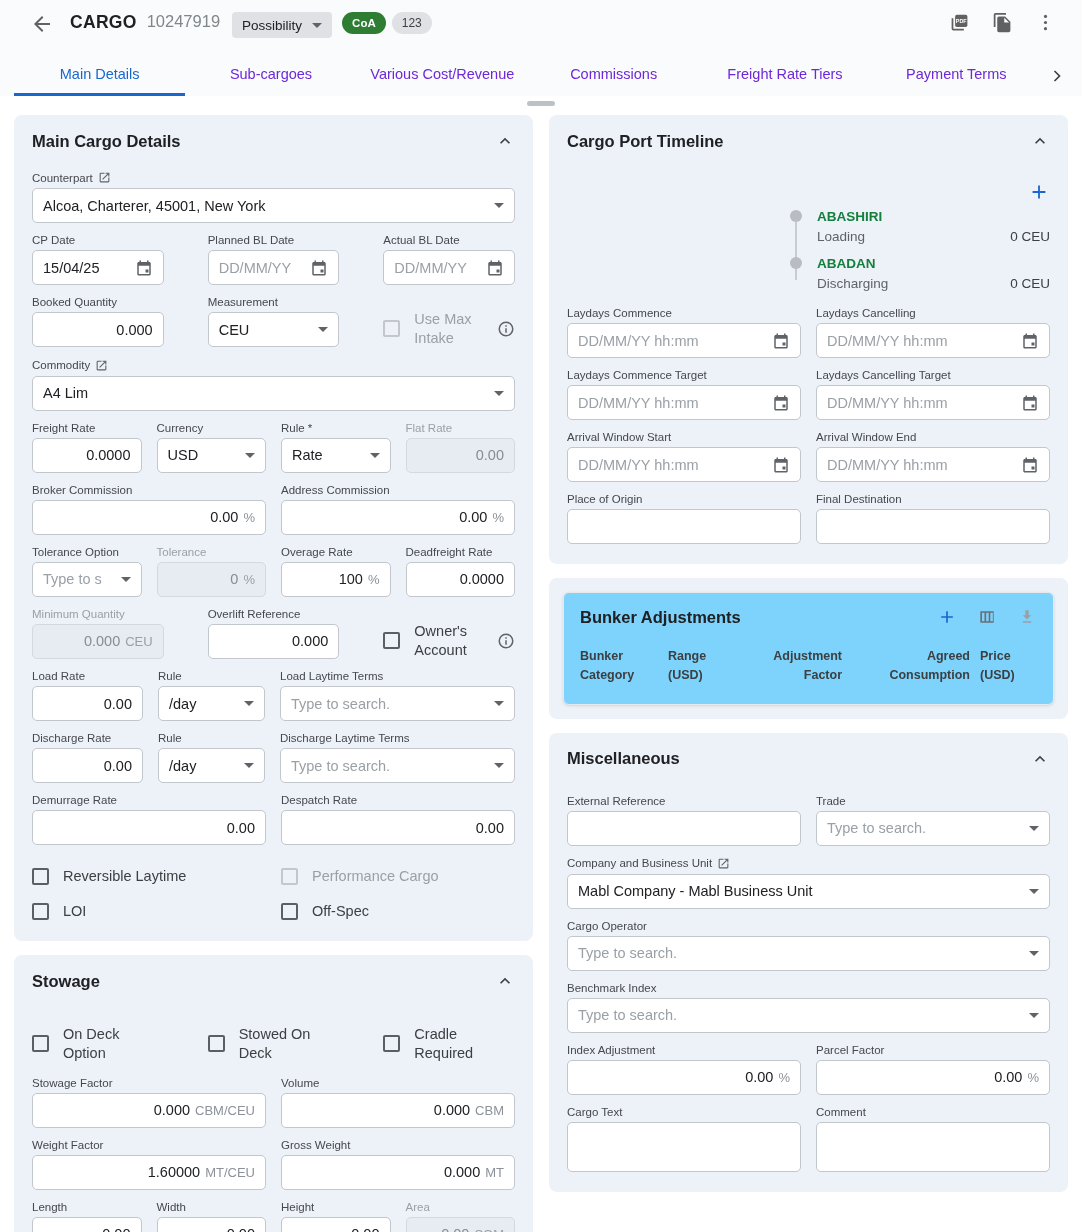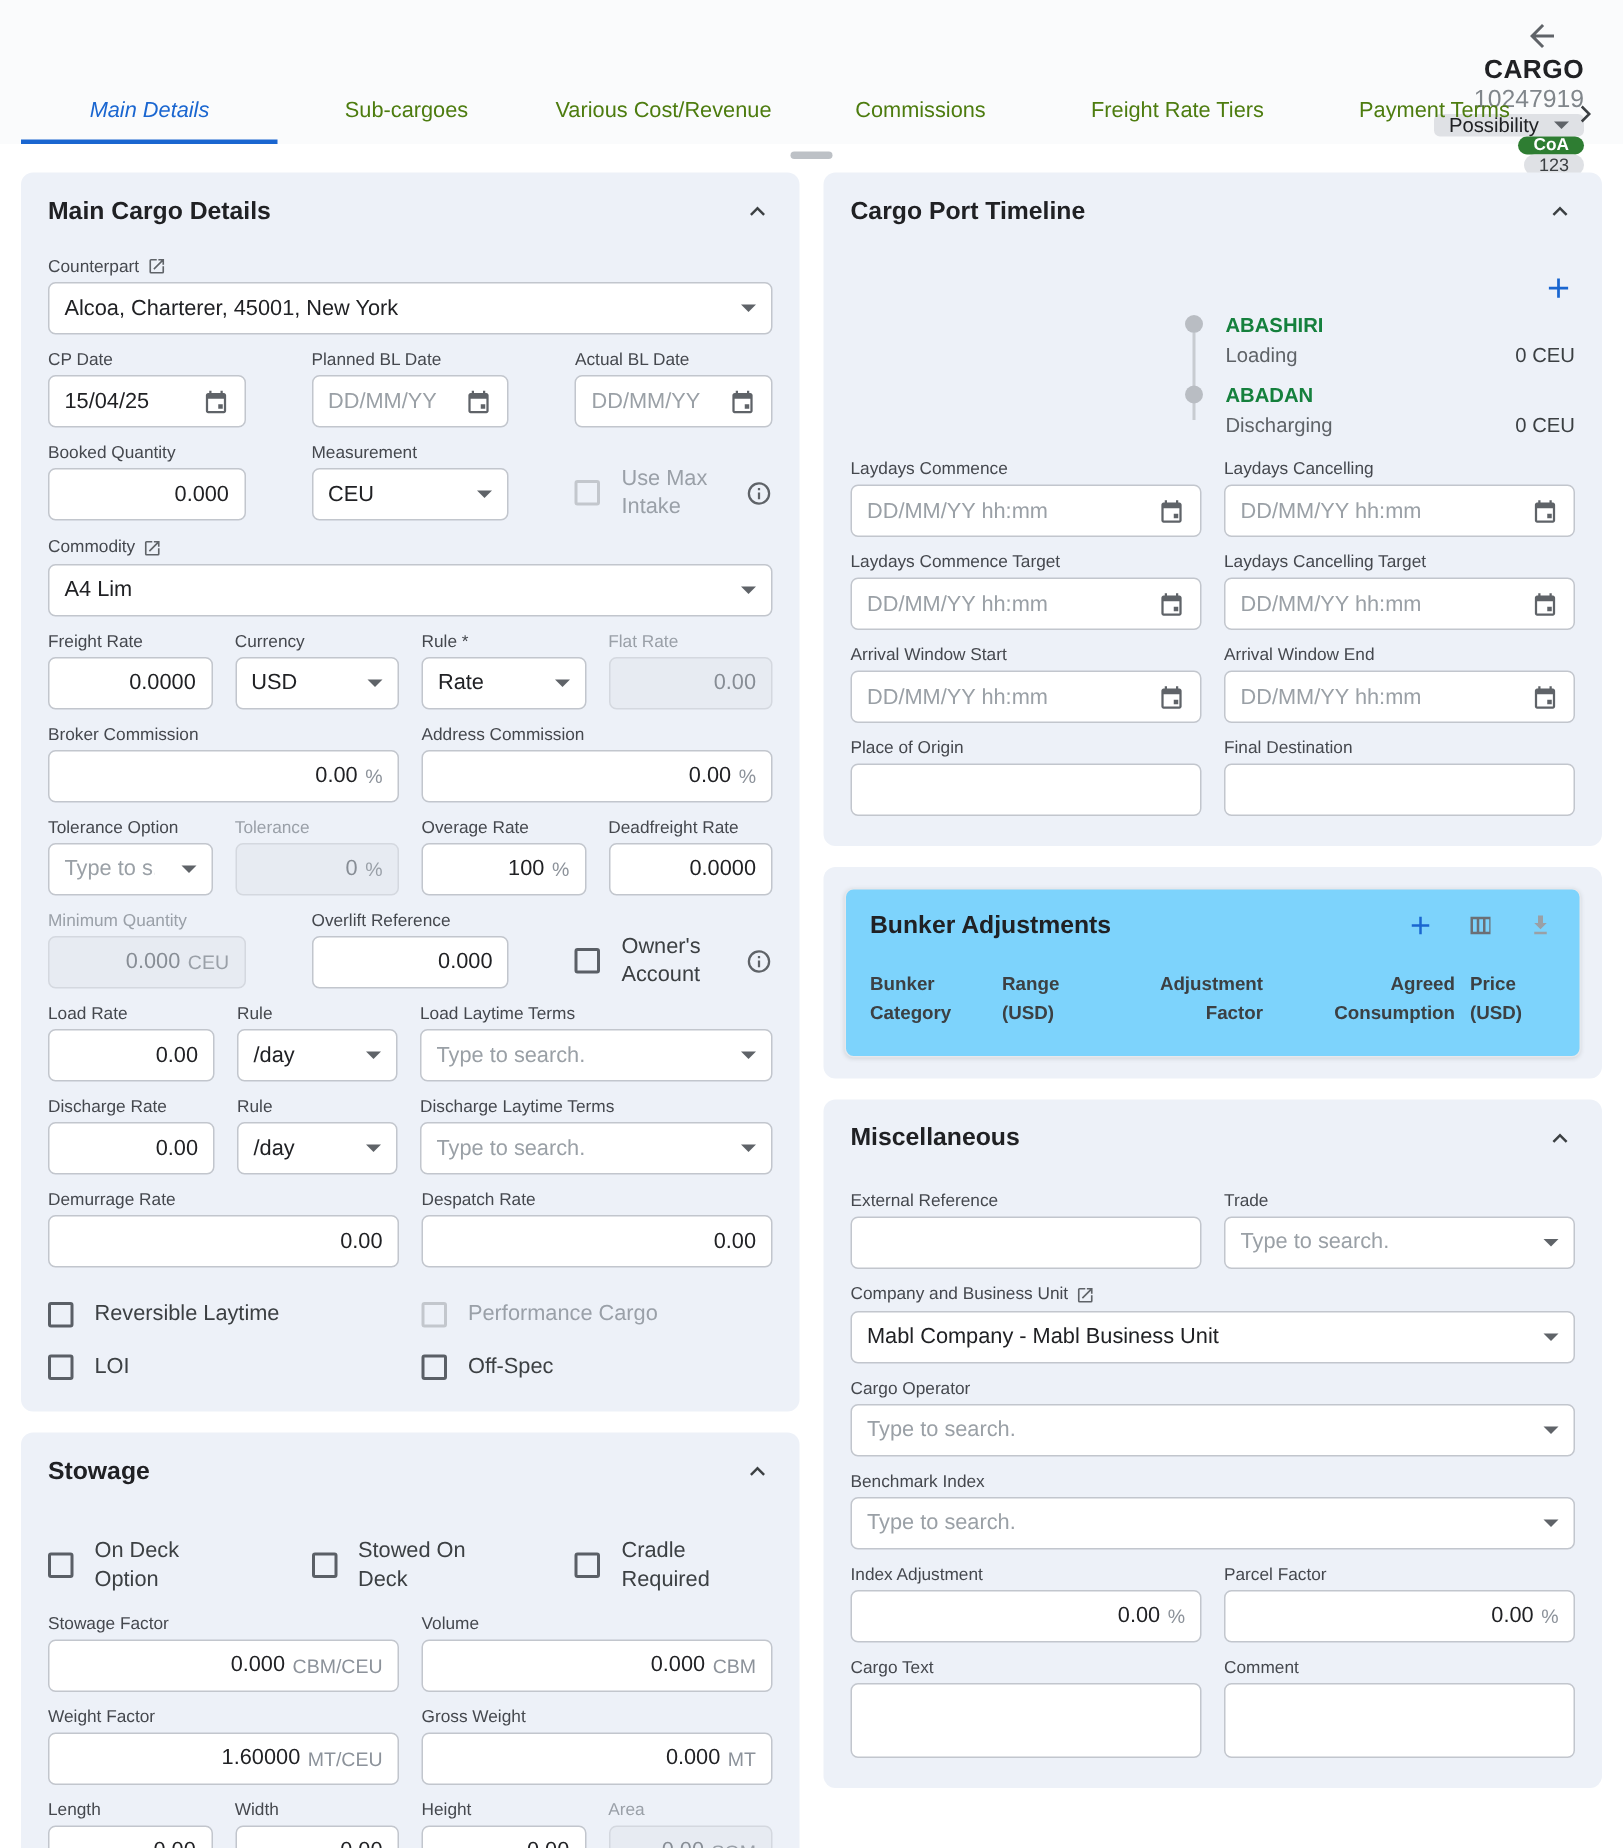--- a/index.html
+++ b/index.html
@@ -4,41 +4,41 @@
 <style>
   * { box-sizing: border-box; margin: 0; padding: 0; }
   body {
     width: 1082px; min-height: 1232px; background: #fff;
     font-family: "Liberation Sans", sans-serif; color: #202124;
   }
   svg { display: block; }
 
   
   .header { background: #fafbfc; padding-top: 12px; }
-  .hrow1 { display: flex; align-items: flex-end; padding: 0 26px 0 30px; height: 38px; flex-direction: column; }
+  .hrow1 { display: flex; align-items: flex-start; padding: 0 26px 0 30px; height: 38px; }
   .back { width: 24px; height: 24px; cursor: pointer; margin-right: 16px; }
   .app-title { font-size: 17.5px; font-weight: 700; letter-spacing: .3px; color: #202124; }
   .app-id { font-size: 16.5px; color: #80868b; margin-left: 10px; }
   .chip {
     margin-left: 12px; background: #dfe1e5; border-radius: 4px; height: 26px;
     display: flex; align-items: center; padding: 0 10px; font-size: 13.5px; color: #202124; cursor: pointer;
   }
   .chip .caret { margin-left: 10px; }
   .pill { border-radius: 12px; height: 22px; display: flex; align-items: center; padding: 0 10px; font-size: 12px; }
   .pill.coa { background: #2e7d32; color: #fff; font-weight: 700; font-size: 11.5px; margin-left: 10px; }
   .pill.cnt { background: #dfe1e5; color: #3c4043; margin-left: 6px; }
   .hicons { margin-left: auto; display: flex; align-items: center; gap: 22px; }
   .hicon { cursor: pointer; }
 
   .tabs { display: flex; align-items: stretch; padding: 6px 10px 0 14px; }
   .tab {
-    flex: 1; text-align: center; font-size: 14.5px; color: #4d7c0f;
+    flex: 1; text-align: center; font-size: 14.5px; color: #6d28d9;
     padding: 10px 0 11px; cursor: pointer; border-bottom: 3px solid transparent; white-space: nowrap;
   }
-  .tab.active { color: #1a66d0; font-weight: 500; border-bottom-color: #1a66d0; font-style: italic; }
+  .tab.active { color: #1a66d0; font-weight: 500; border-bottom-color: #1a66d0; }
   .tab-next { width: 30px; display: flex; align-items: center; justify-content: center; cursor: pointer; }
   .drag-handle { width: 28px; height: 5px; background: #bdc1c6; border-radius: 3px; margin: 5px auto 9px; cursor: grab; }
 
   
   .content { display: flex; gap: 16px; padding: 0 14px 14px; }
   .col { width: 519px; }
   .card { background: #edf1f8; border-radius: 8px; padding: 16px 18px 20px; margin-bottom: 14px; }
   .card-head { display: flex; justify-content: space-between; align-items: center; margin-bottom: 20px; }
   .card-title { font-size: 16.5px; font-weight: 700; color: #202124; }
   .collapse { cursor: pointer; }

